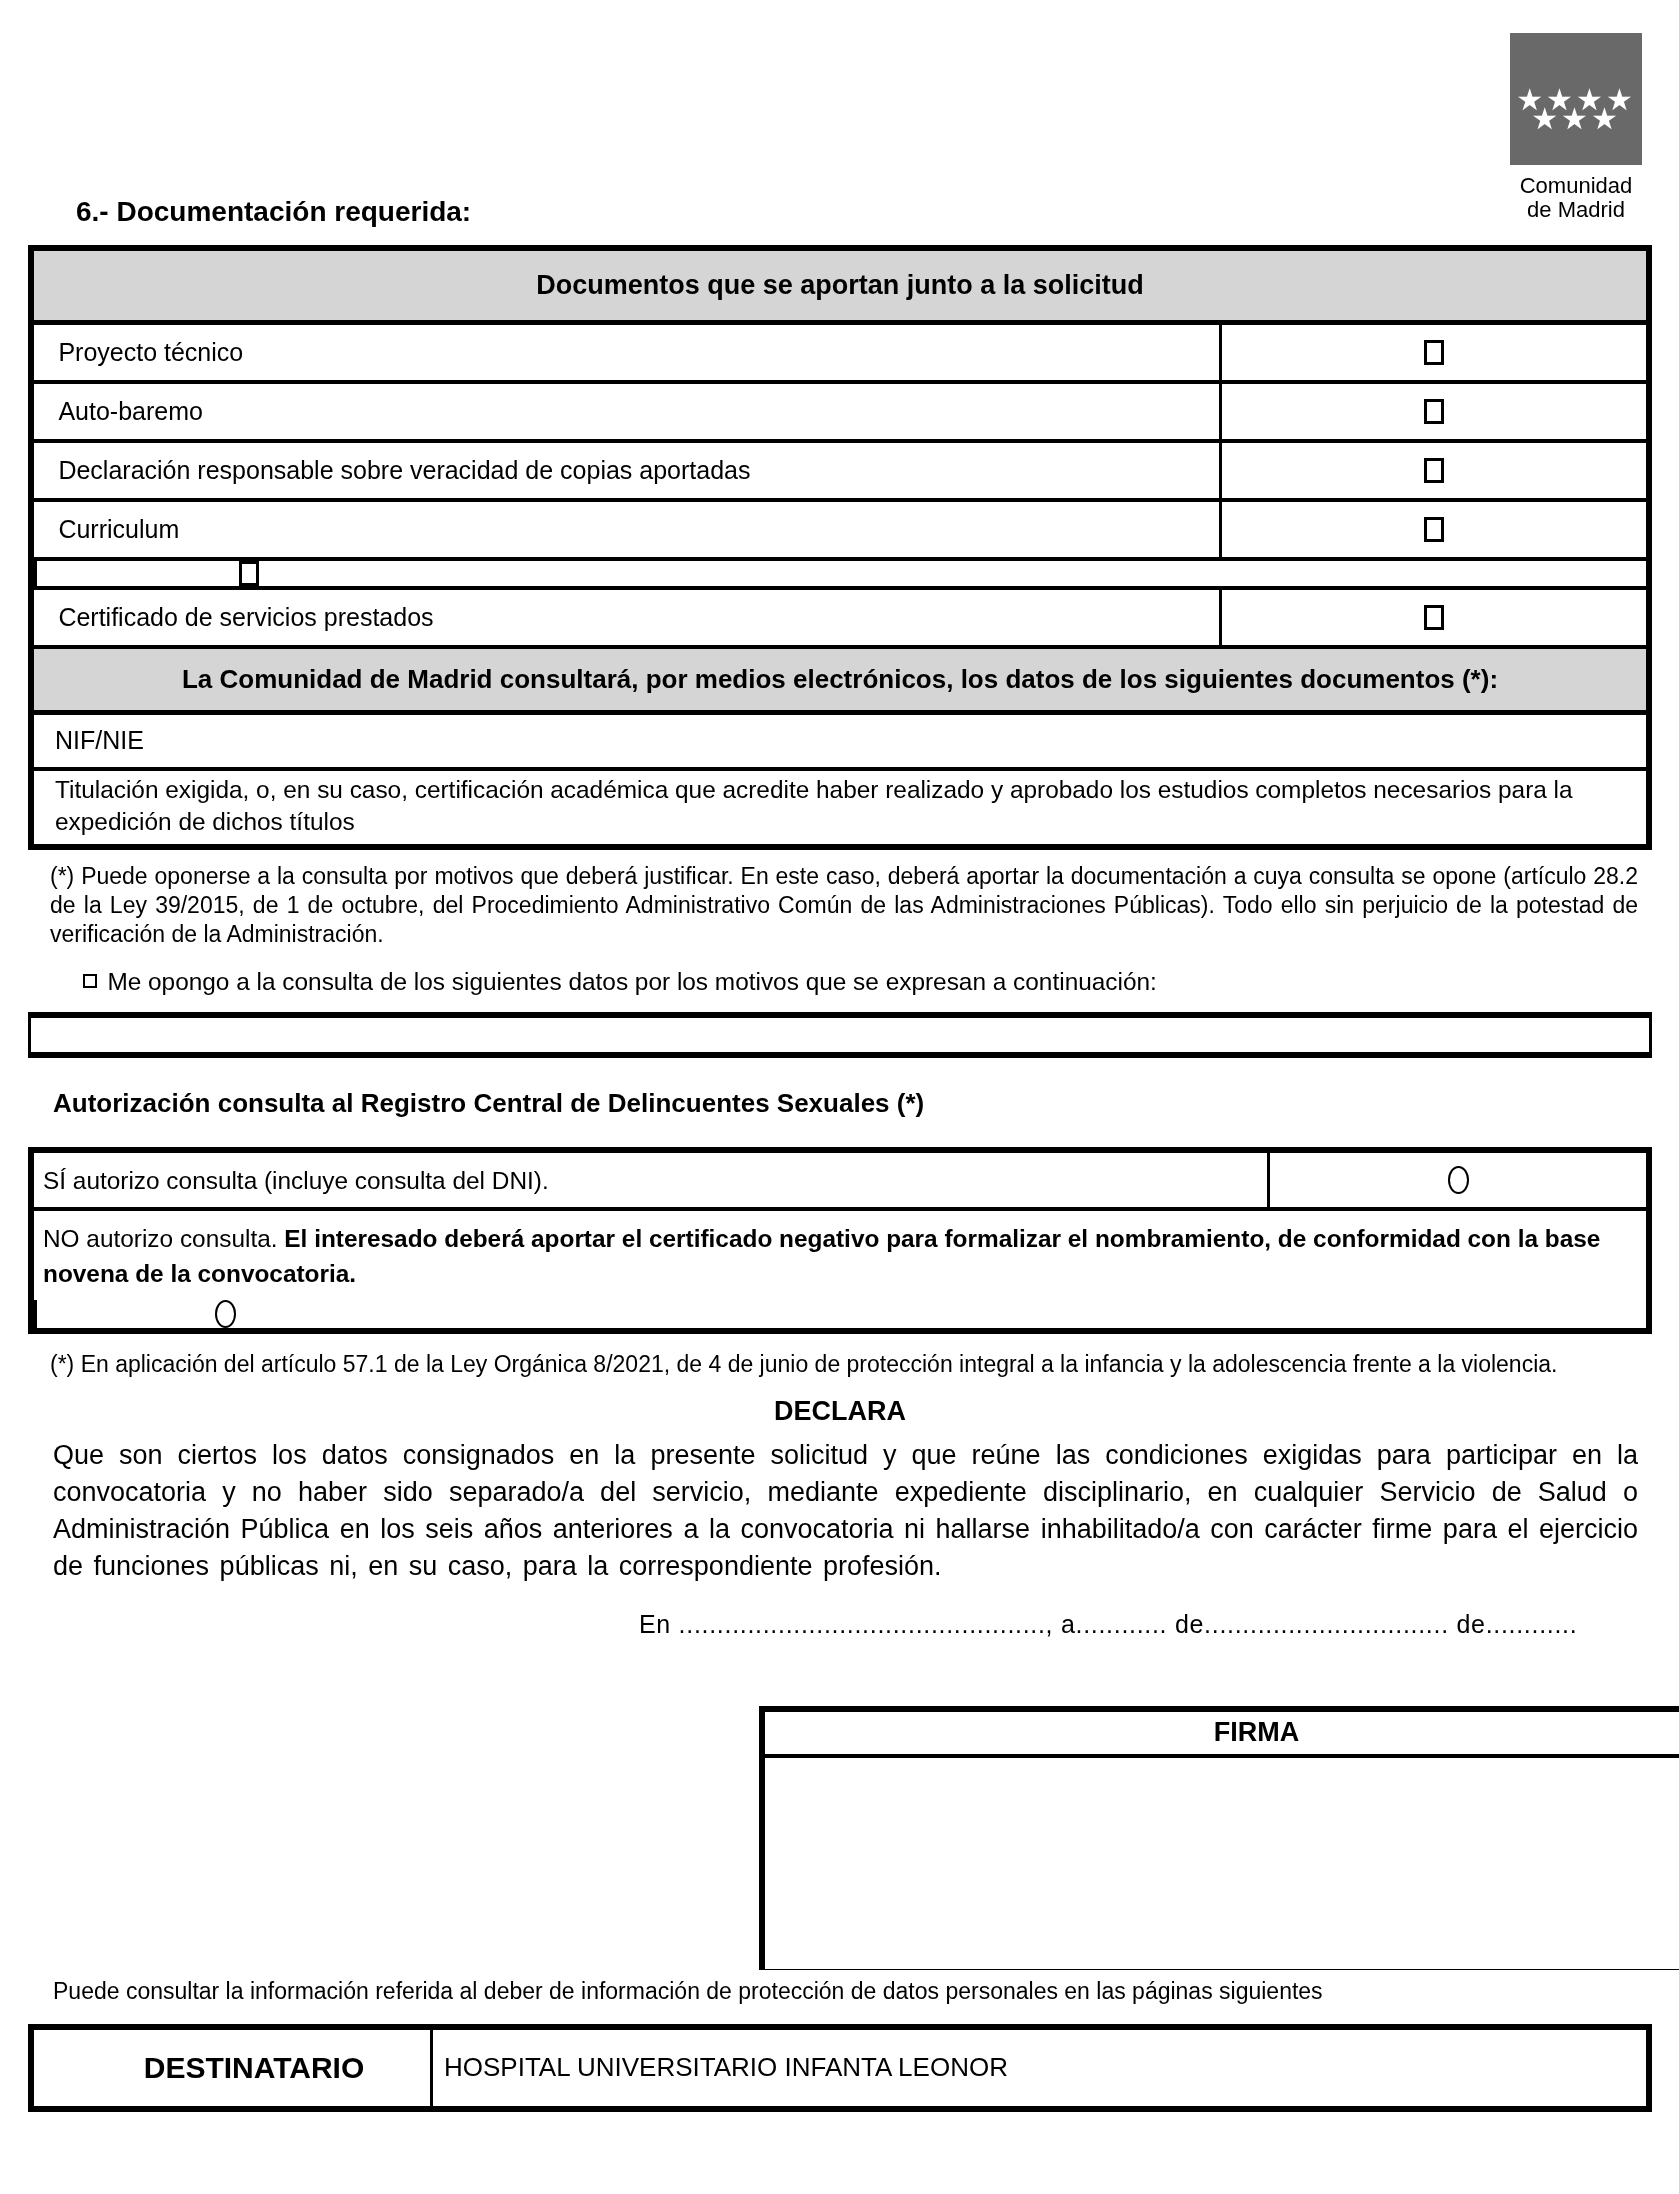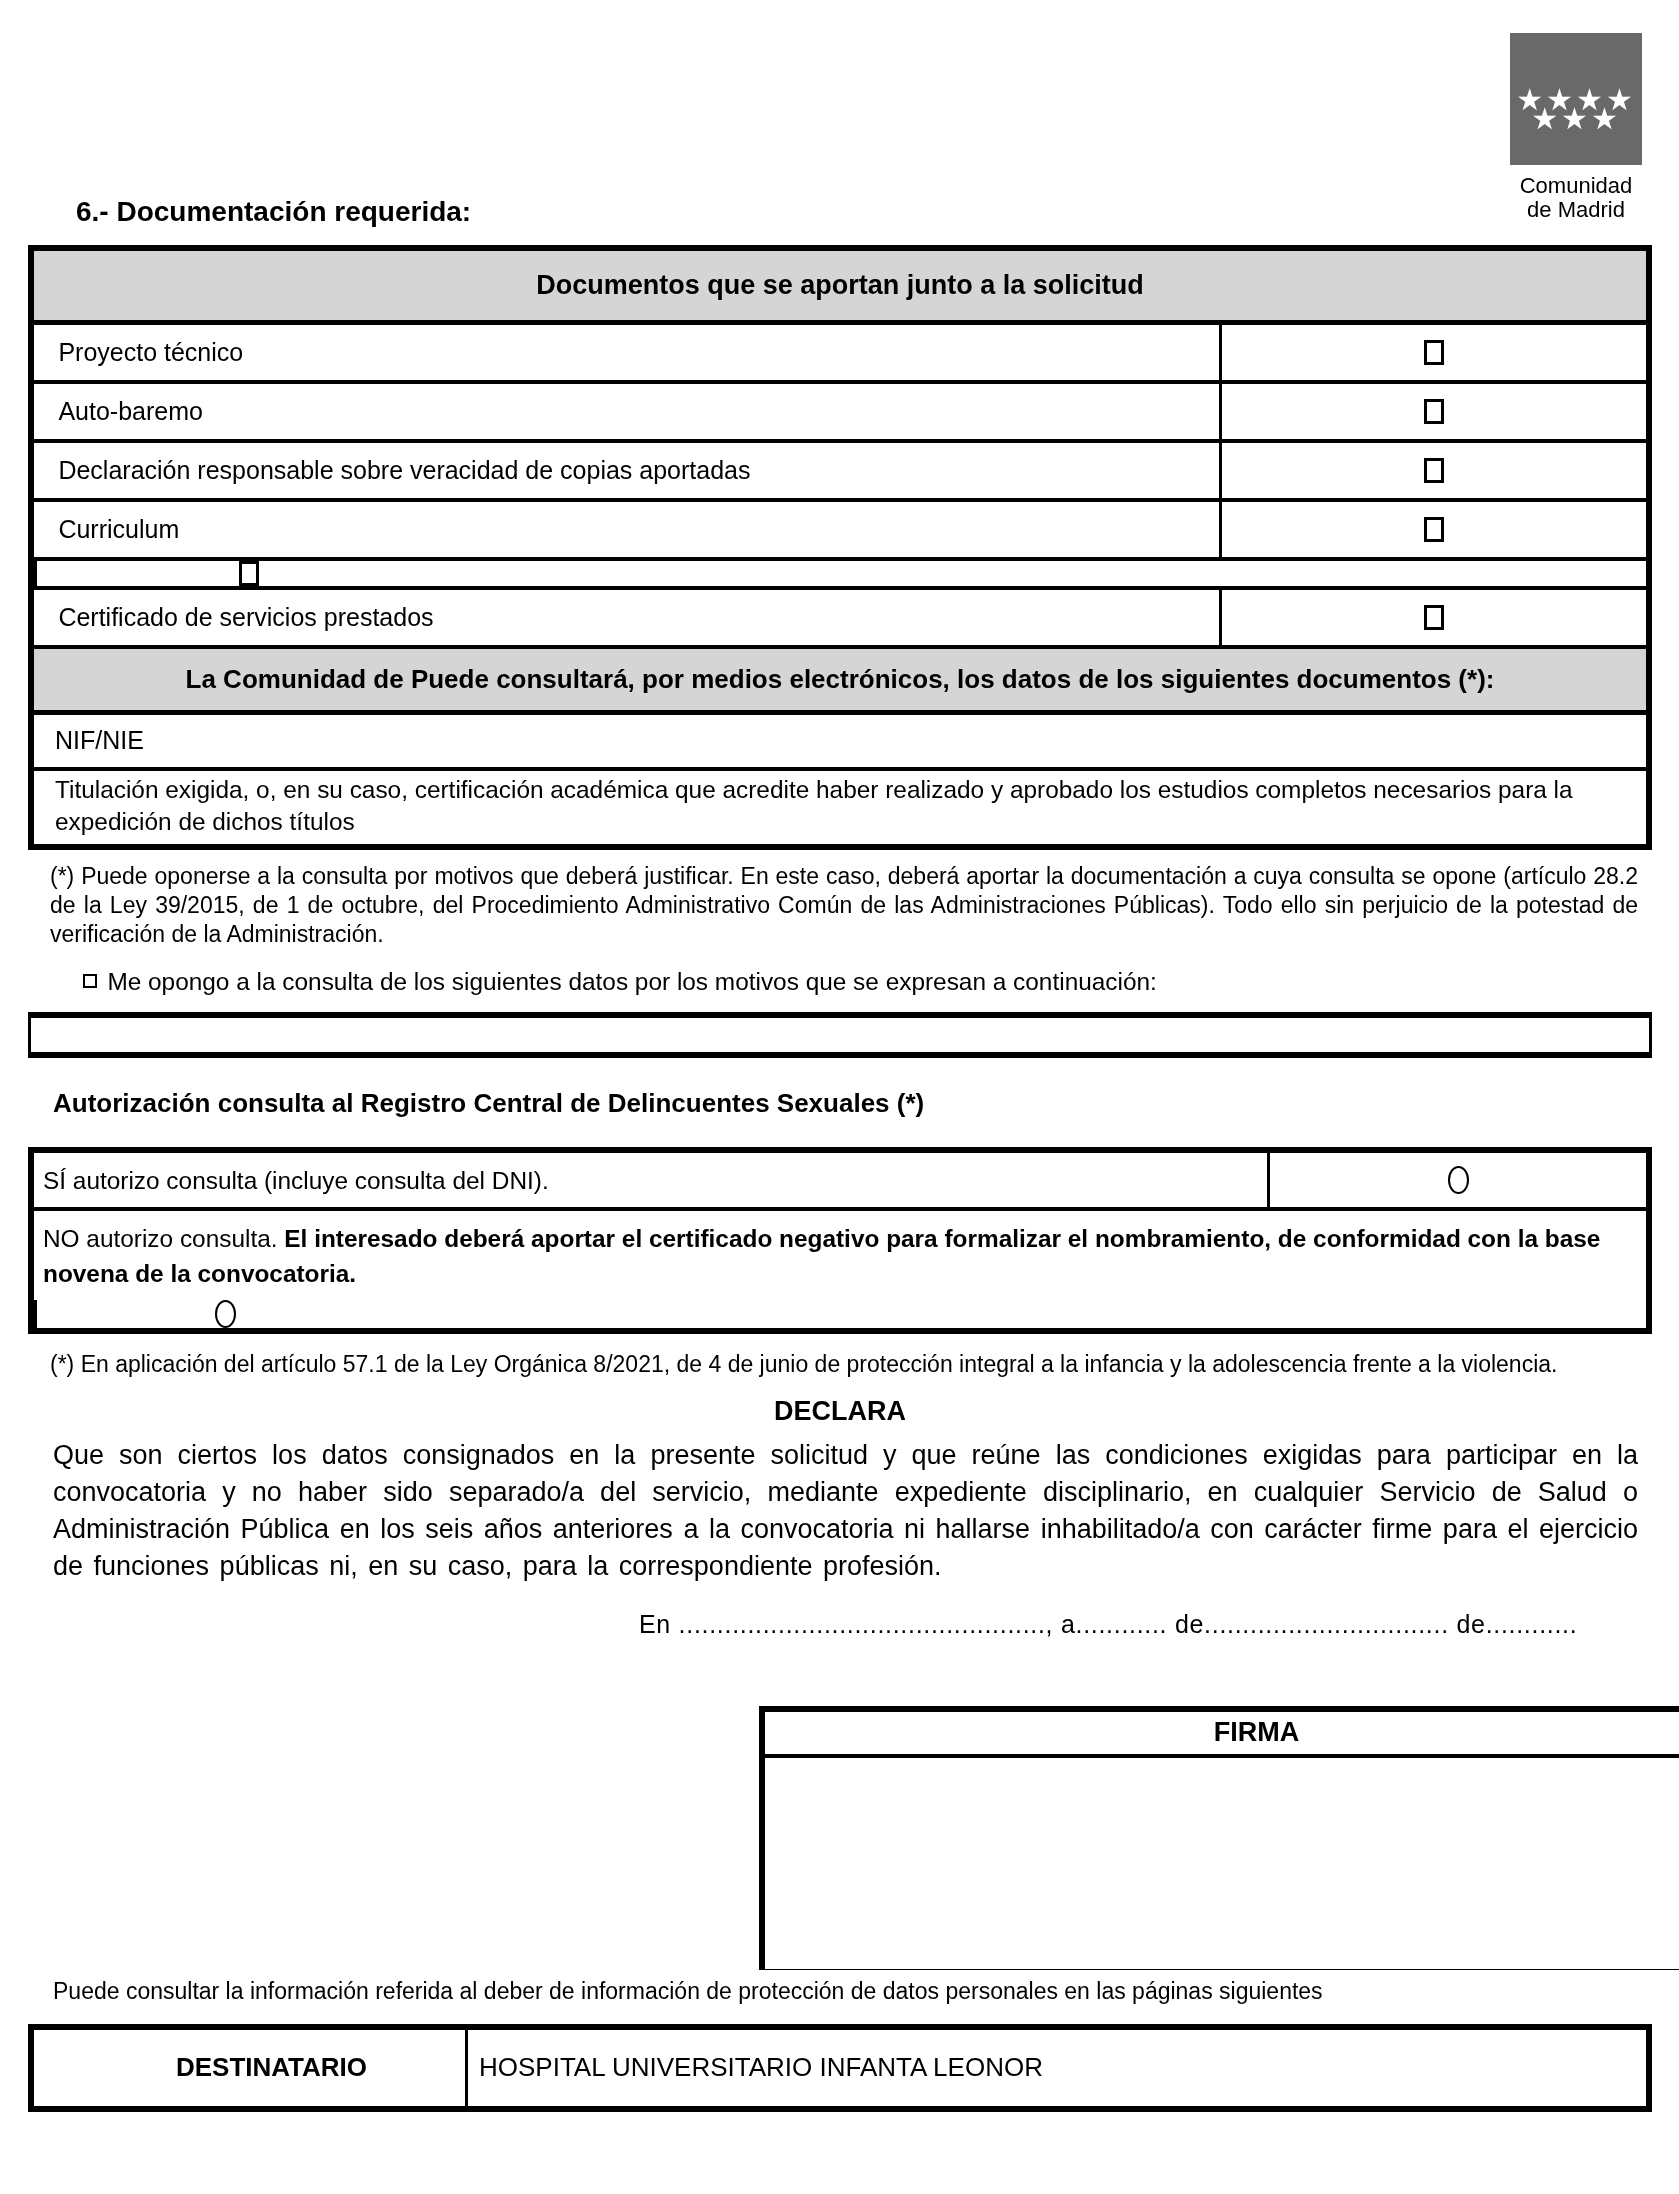--- a/index.html
+++ b/index.html
@@ -60,22 +60,22 @@
   
   .firma-box { margin:67px 0 0 759px; width:995px; height:264px; border:6px solid #000; }
   .firma-head { font-size:27px; font-weight:bold; text-align:center; padding:4.4px 0 6px 0;
                 border-bottom:4.4px solid #000; }
   .firma-area { height:211px; background:#fff; }
 
   .privacy-note { margin:7.4px 0 0 53px; font-size:23px; }
 
   
   .dest-table { margin:19px 28px 0 28px; height:88px; border:6px solid #000; display:flex; }
-  .dest-label { width:434px; border-right:3.7px solid #000; display:flex; align-items:center;
-                justify-content:center; font-size:26px; font-weight:bold;padding-left:44px; }
+  .dest-label { width:399px; border-right:3.7px solid #000; display:flex; align-items:center;
+                justify-content:center; font-size:30px; font-weight:bold;padding-left:44px; }
   .dest-value { flex:1; display:flex; align-items:center; padding-left:11px; font-size:26px; }
 </style>
 </head>
 <body>
 
 <div class="logo">
   <div class="logo-square">
     <div class="stars-row1">★★★★</div>
     <div class="stars-row2">★★★</div>
   </div>
@@ -119,21 +119,21 @@
         <span class="cb"></span>
       </div>
   </div>
   <div class="doc-row">
     <div class="doc-row-label">Certificado de servicios prestados</div>
     <div class="doc-row-check">
         <span class="cb"></span>
       </div>
   </div>
 
-  <div class="consult-head">La Comunidad de Puede consultará, por medios electrónicos, los datos de los siguientes documentos (*):</div>
+  <div class="consult-head">La Comunidad de Madrid consultará, por medios electrónicos, los datos de los siguientes documentos (*):</div>
   <div class="consult-row">NIF/NIE</div>
   <div class="consult-row last">Titulación exigida, o, en su caso, certificación académica que acredite haber realizado y aprobado los estudios completos necesarios para la expedición de dichos títulos</div>
 </div>
 
 <div class="footnote1">(*) Puede oponerse a la consulta por motivos que deberá justificar. En este caso, deberá aportar la documentación a cuya consulta se opone (artículo 28.2 de la Ley 39/2015, de 1 de octubre, del Procedimiento Administrativo Común de las Administraciones Públicas). Todo ello sin perjuicio de la potestad de verificación de la Administración.</div>
 
 <div class="oppose-line">
   <span class="cb-small"></span><span>Me opongo a la consulta de los siguientes datos por los motivos que se expresan a continuación:</span>
 </div>
 

